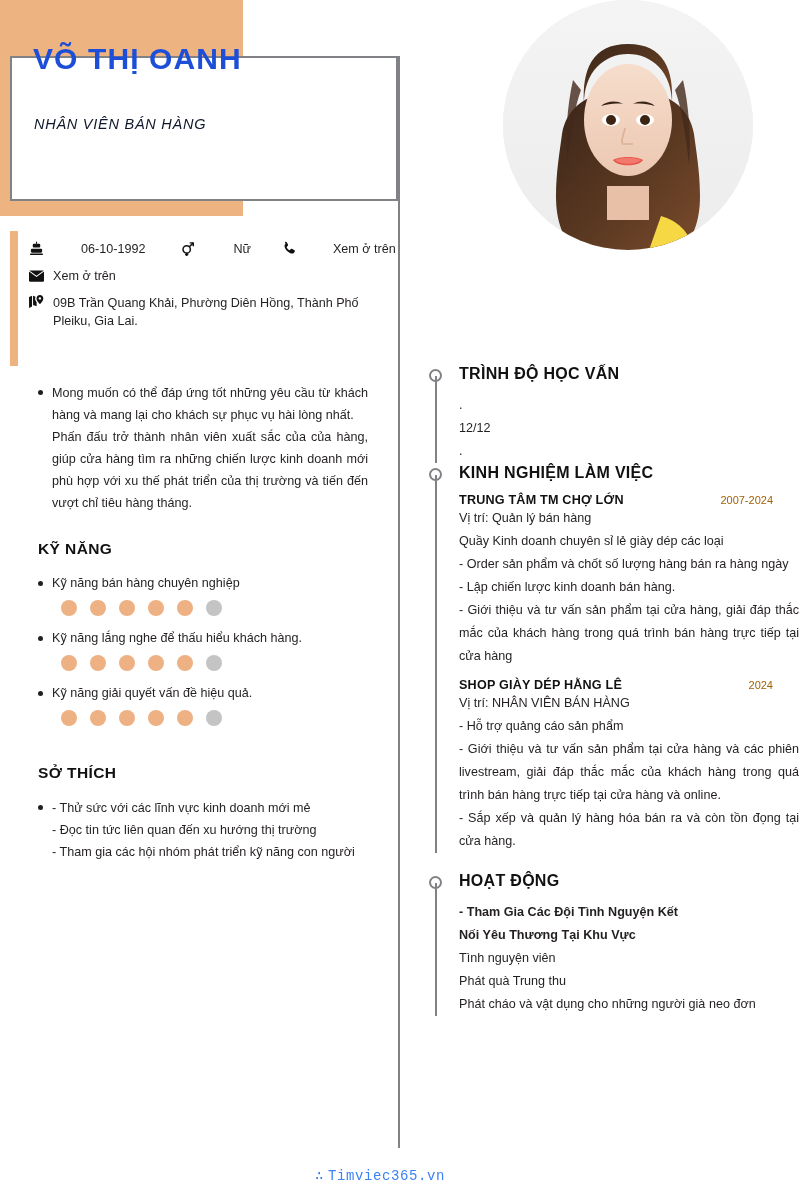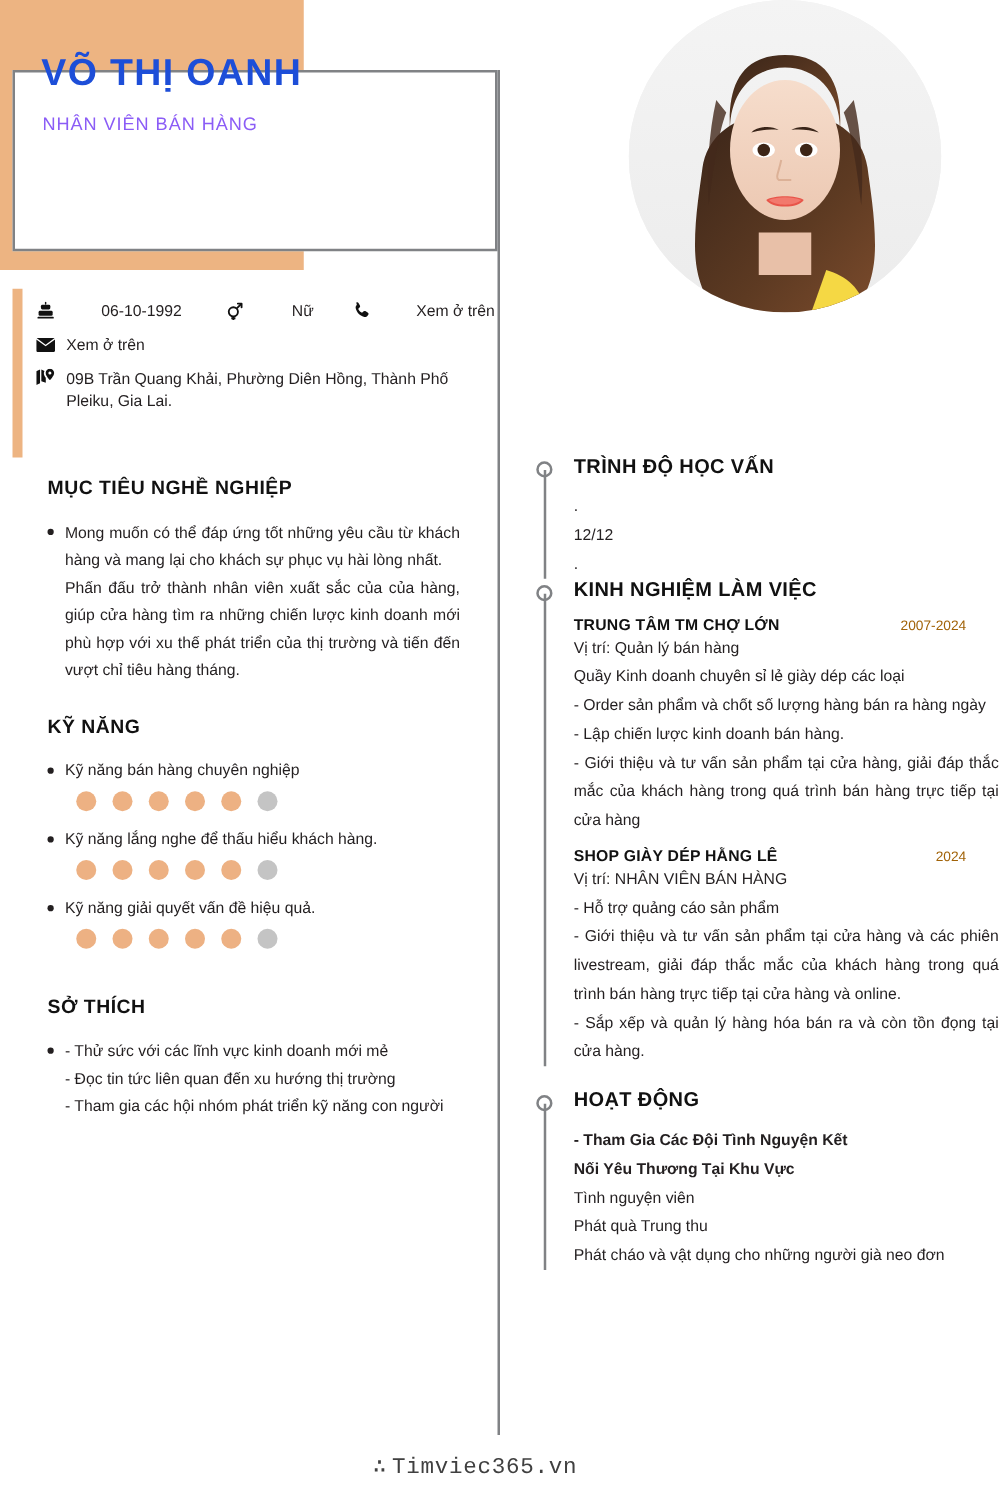--- a/index.html
+++ b/index.html
@@ -20,23 +20,24 @@
   .hdr-box {
     position: absolute; left: 10px; top: 56px; width: 388px; height: 145px;
     background: #ffffff; border: 2px solid #808285;
   }
   .hdr-name {
     position: absolute; left: 33px; top: 42px;
     font-size: 30px; font-weight: bold; letter-spacing: 1.1px; color: #1d4ed8;
     white-space: nowrap;
   }
   .hdr-role {
-    position: absolute; left: 34px; top: 92px;
-    font-size: 14.5px; letter-spacing: 0.75px; color: #8b5cf6;
+    position: absolute; left: 34px; top: 116px;
+    font-size: 14.5px; letter-spacing: 0.75px; color: #0f172a;
     white-space: nowrap;
+    font-style: italic;
   }
 
   
   .photo-wrap {
     position: absolute; left: 503px; top: 0px; width: 250px; height: 250px;
     border-radius: 50%; overflow: hidden; background: #f1f1f1;
   }
   .photo-svg { display: block; width: 250px; height: 250px; }
 
   
@@ -120,21 +121,21 @@
   .job-org { font-size: 12.6px; font-weight: bold; letter-spacing: 0.2px; color: #111; }
   .job-date { font-size: 11px; color: #a16207; padding-right: 26px; }
   .job-gap { height: 8px; }
   .act-bold { font-weight: bold; }
 
   
   .footer {
     position: absolute; left: 0; bottom: 14px; width: 800px;
     text-align: center; padding-right: 40px;
     font-family: "Liberation Mono", monospace;
-    font-size: 18px; color: #404040; letter-spacing: 0.6px;
+    font-size: 14px; color: #3b82f6; letter-spacing: 0.6px;
   }
   .footer .tri { margin-right: 4px; }
 </style>
 </head>
 <body>
 
 <div class="page">
 
   <div class="hdr-orange"></div>
   <div class="hdr-box"></div>
@@ -238,21 +239,20 @@
       </span>
       <span class="c-txt c-addr">09B Trần Quang Khải, Phường Diên Hồng, Thành Phố Pleiku, Gia Lai.</span>
     </div>
   </div>
 
   <div class="divider"></div>
 
   <div class="lcol">
 
     <div>
-      <div class="l-head">MỤC TIÊU NGHỀ NGHIỆP</div>
       <div class="bullet-row">
         <span class="dot"></span>
         <div class="body-txt">
           <p>Mong muốn có thể đáp ứng tốt những yêu cầu từ khách hàng và mang lại cho khách sự phục vụ hài lòng nhất.</p>
           <p>Phấn đấu trở thành nhân viên xuất sắc của của hàng, giúp cửa hàng tìm ra những chiến lược kinh doanh mới phù hợp với xu thế phát triển của thị trường và tiến đến vượt chỉ tiêu hàng tháng.</p>
         </div>
       </div>
     </div>
 
     <div class="sec-gap"></div>

